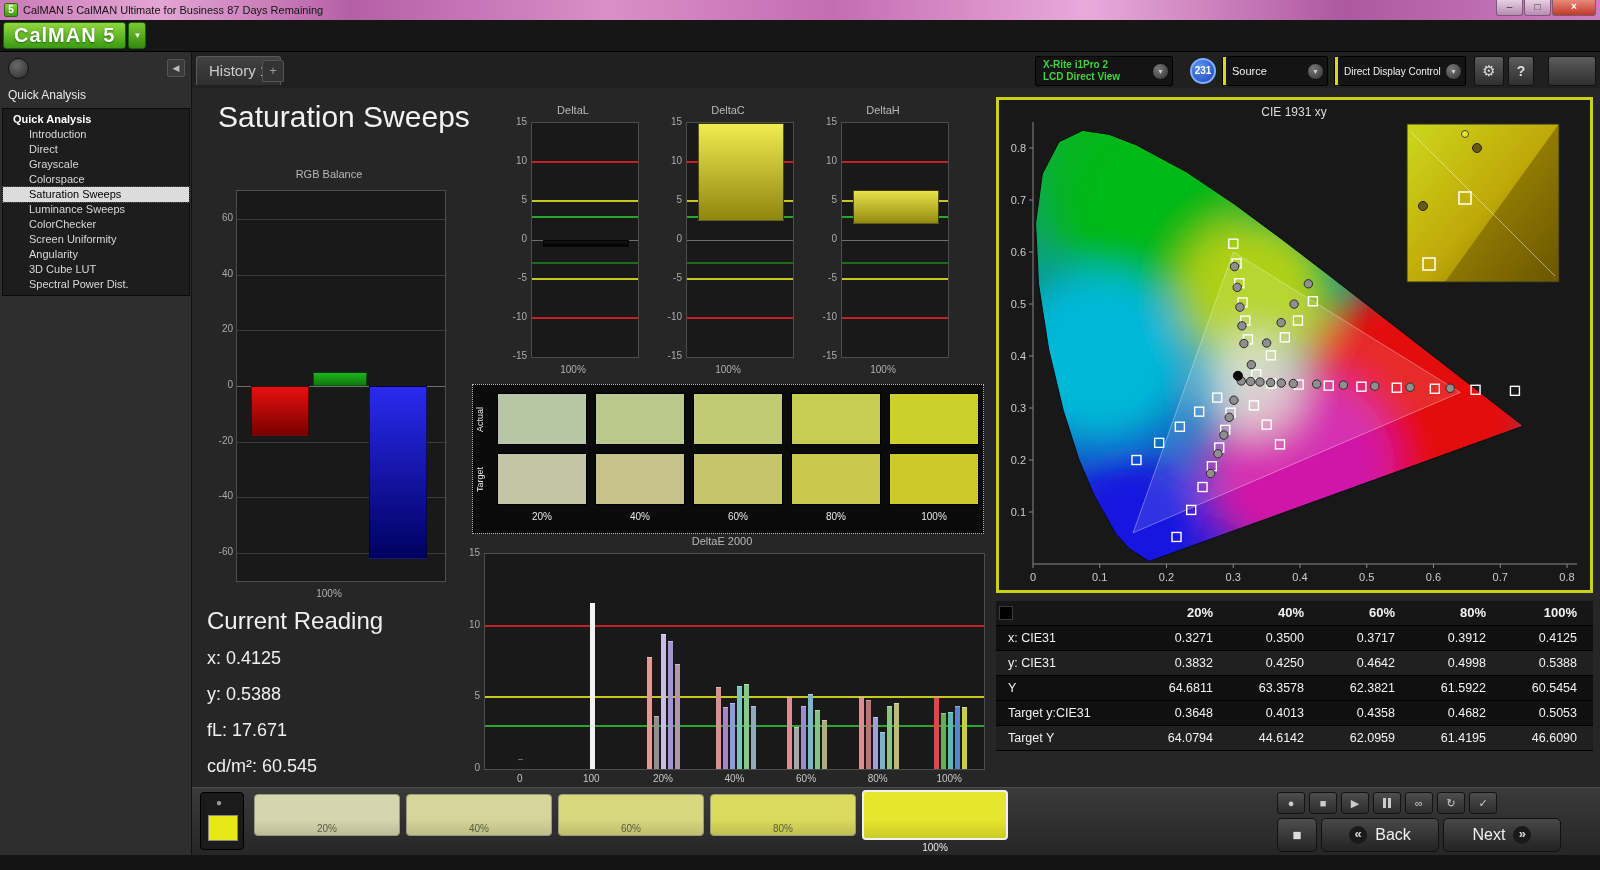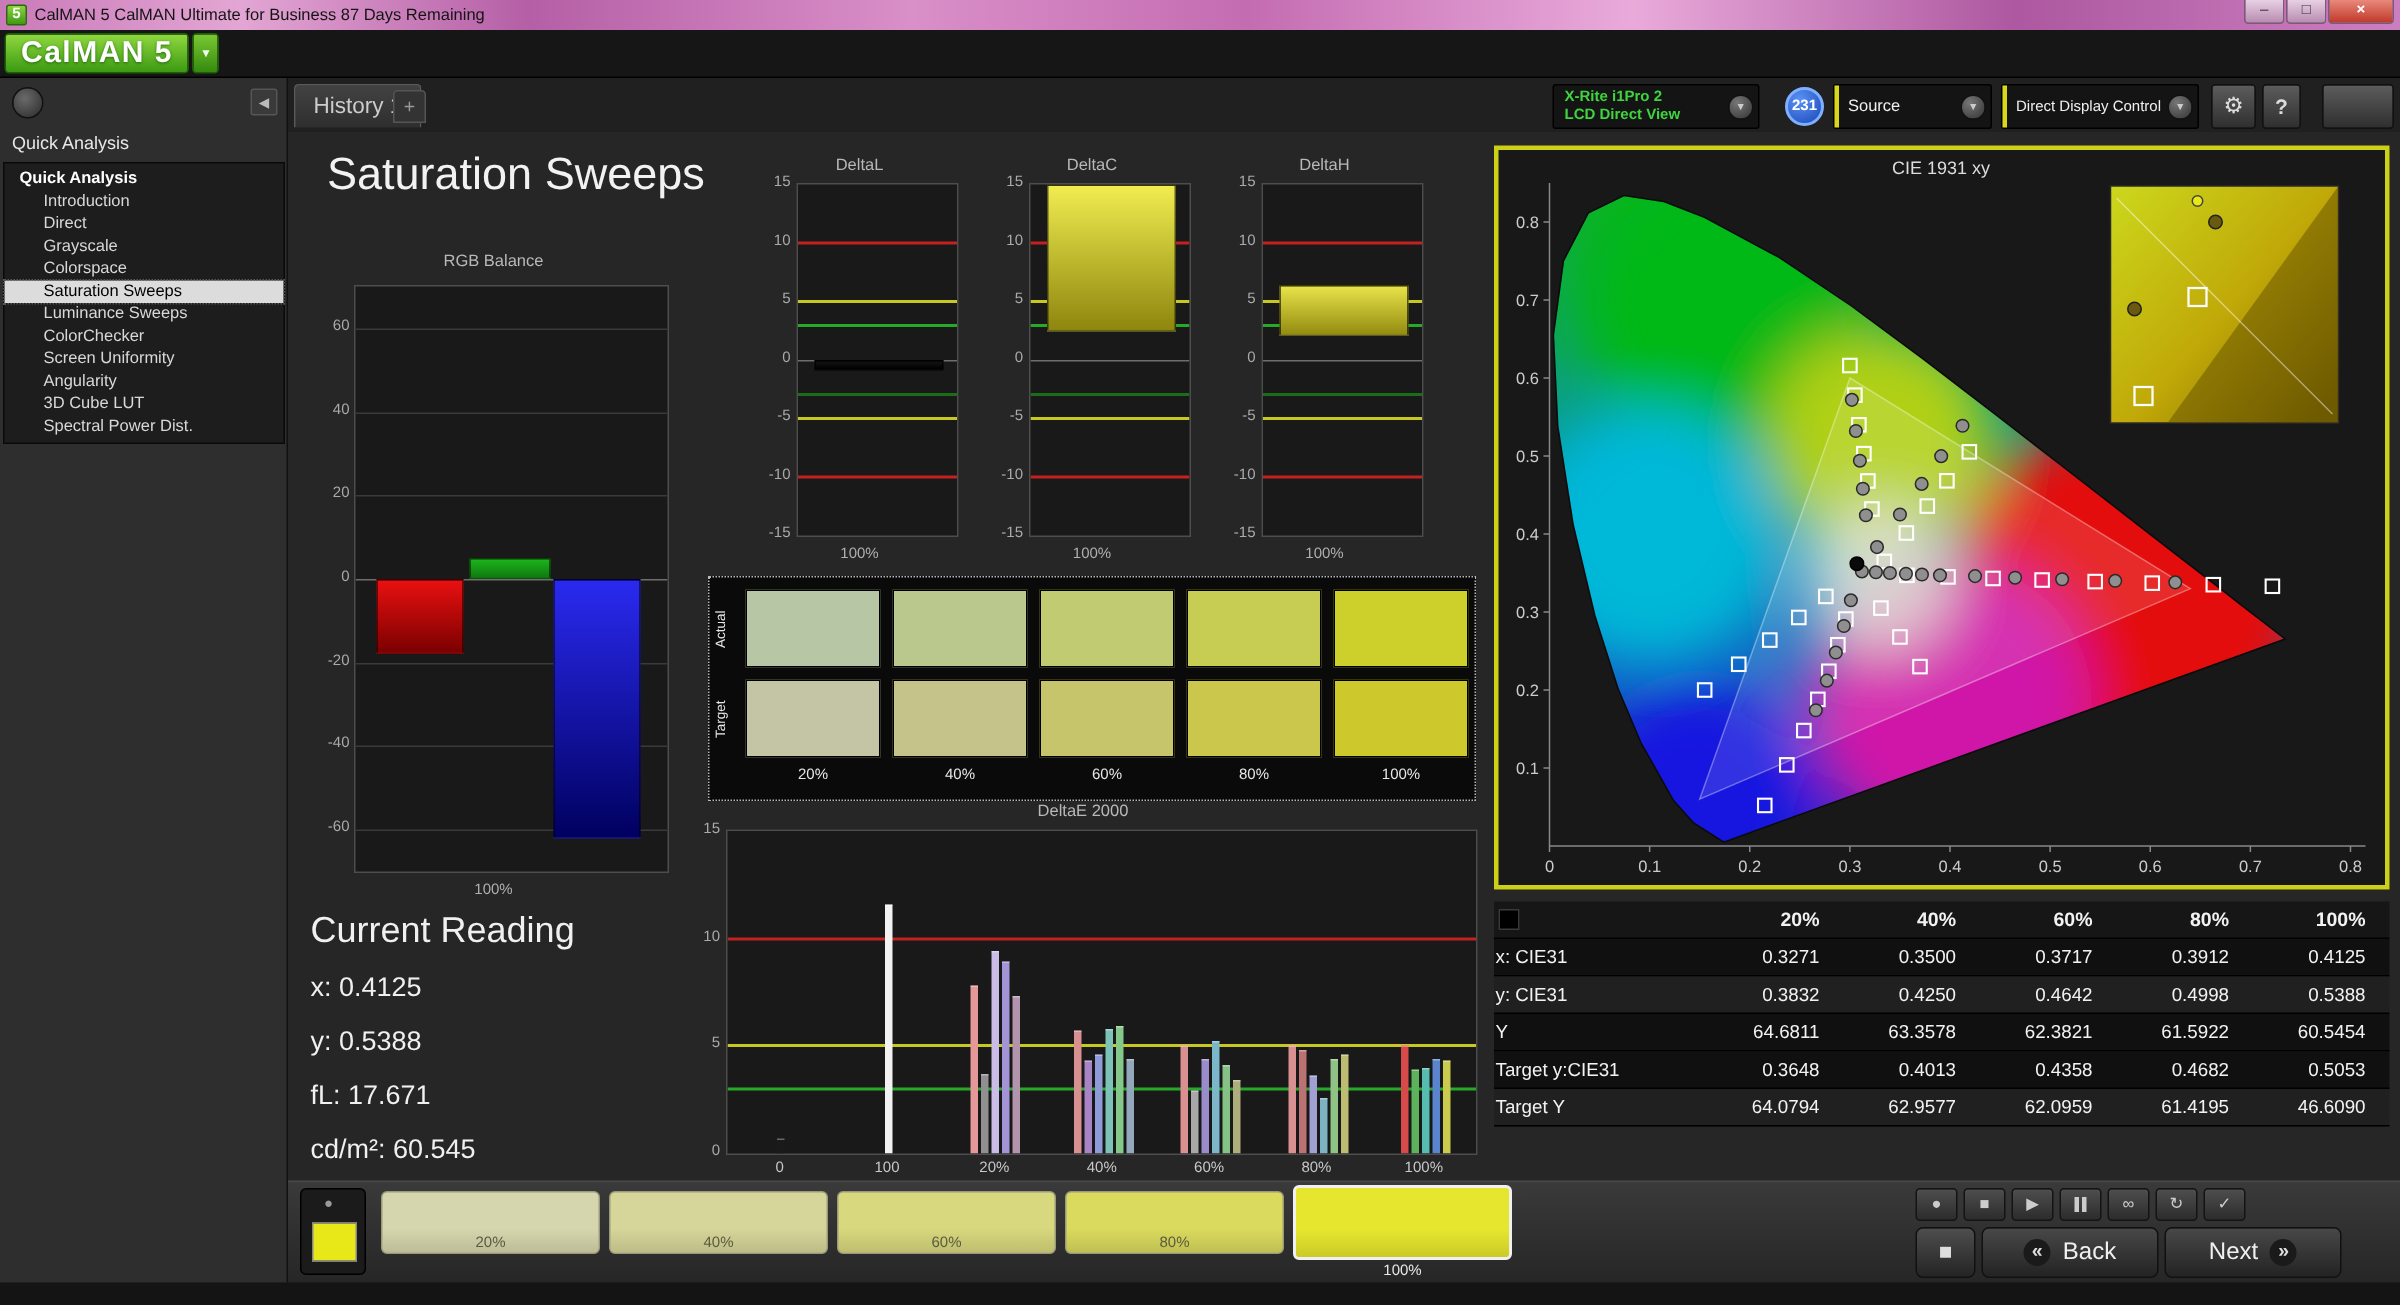--- a/index.html
+++ b/index.html
@@ -107,21 +107,21 @@
 
 .cie-panel{position:absolute;left:996px;top:97px;width:597px;height:496px;background:#181818;border:3px solid #ccd016}
 
 
 .dtable{position:absolute;left:996px;top:601px;width:597px}
 .trow{display:flex;height:25px;border-bottom:1px solid #000;background:#101010}
 .trow.alt{background:#202020}
 .trow.thead{background:#161616}
 .tcell{font-size:12.5px;color:#f2f2f2;line-height:24px}
 .tcell.th{font-weight:bold;font-size:13px}
-.tcell.tlabel{width:140px;padding-left:1px}
+.tcell.tlabel{width:140px;padding-left:12px}
 .tcell.tval,.tcell.th{width:91px;text-align:right;padding-right:14px}
 .tcell.corner{width:140px;position:relative}
 .corner-swatch{position:absolute;left:3px;top:5px;width:14px;height:14px;background:#000;border:1px solid #3a3a3a}
 
 
 .bottombar{position:absolute;left:192px;top:787px;width:1408px;height:68px;
  background:linear-gradient(#3a3a3a,#262626);border-top:1px solid #4a4a4a}
 .bstrip{position:absolute;left:0px;top:855px;width:1600px;height:15px;background:#141414}
 .preview-btn{position:absolute;left:8px;top:4px;width:44px;height:58px;background:#1b1b1b;border:1px solid #000;border-radius:4px}
 .preview-dot{position:absolute;left:15px;top:4px;font-size:10px;color:#999}
@@ -572,21 +572,21 @@
         <div class="tcell tlabel">Target y:CIE31</div>
         <div class="tcell tval">0.3648</div>
         <div class="tcell tval">0.4013</div>
         <div class="tcell tval">0.4358</div>
         <div class="tcell tval">0.4682</div>
         <div class="tcell tval">0.5053</div>
       </div>
       <div class="trow alt">
         <div class="tcell tlabel">Target Y</div>
         <div class="tcell tval">64.0794</div>
-        <div class="tcell tval">62.9577</div>
+        <div class="tcell tval">44.6142</div>
         <div class="tcell tval">62.0959</div>
         <div class="tcell tval">61.4195</div>
         <div class="tcell tval">46.6090</div>
       </div>
     </div>
 
   <div class="bottombar">
     <div class="preview-btn">
       <div class="preview-dot">●</div>
       <div class="preview-swatch" style="background: rgb(232, 232, 24);"></div>

